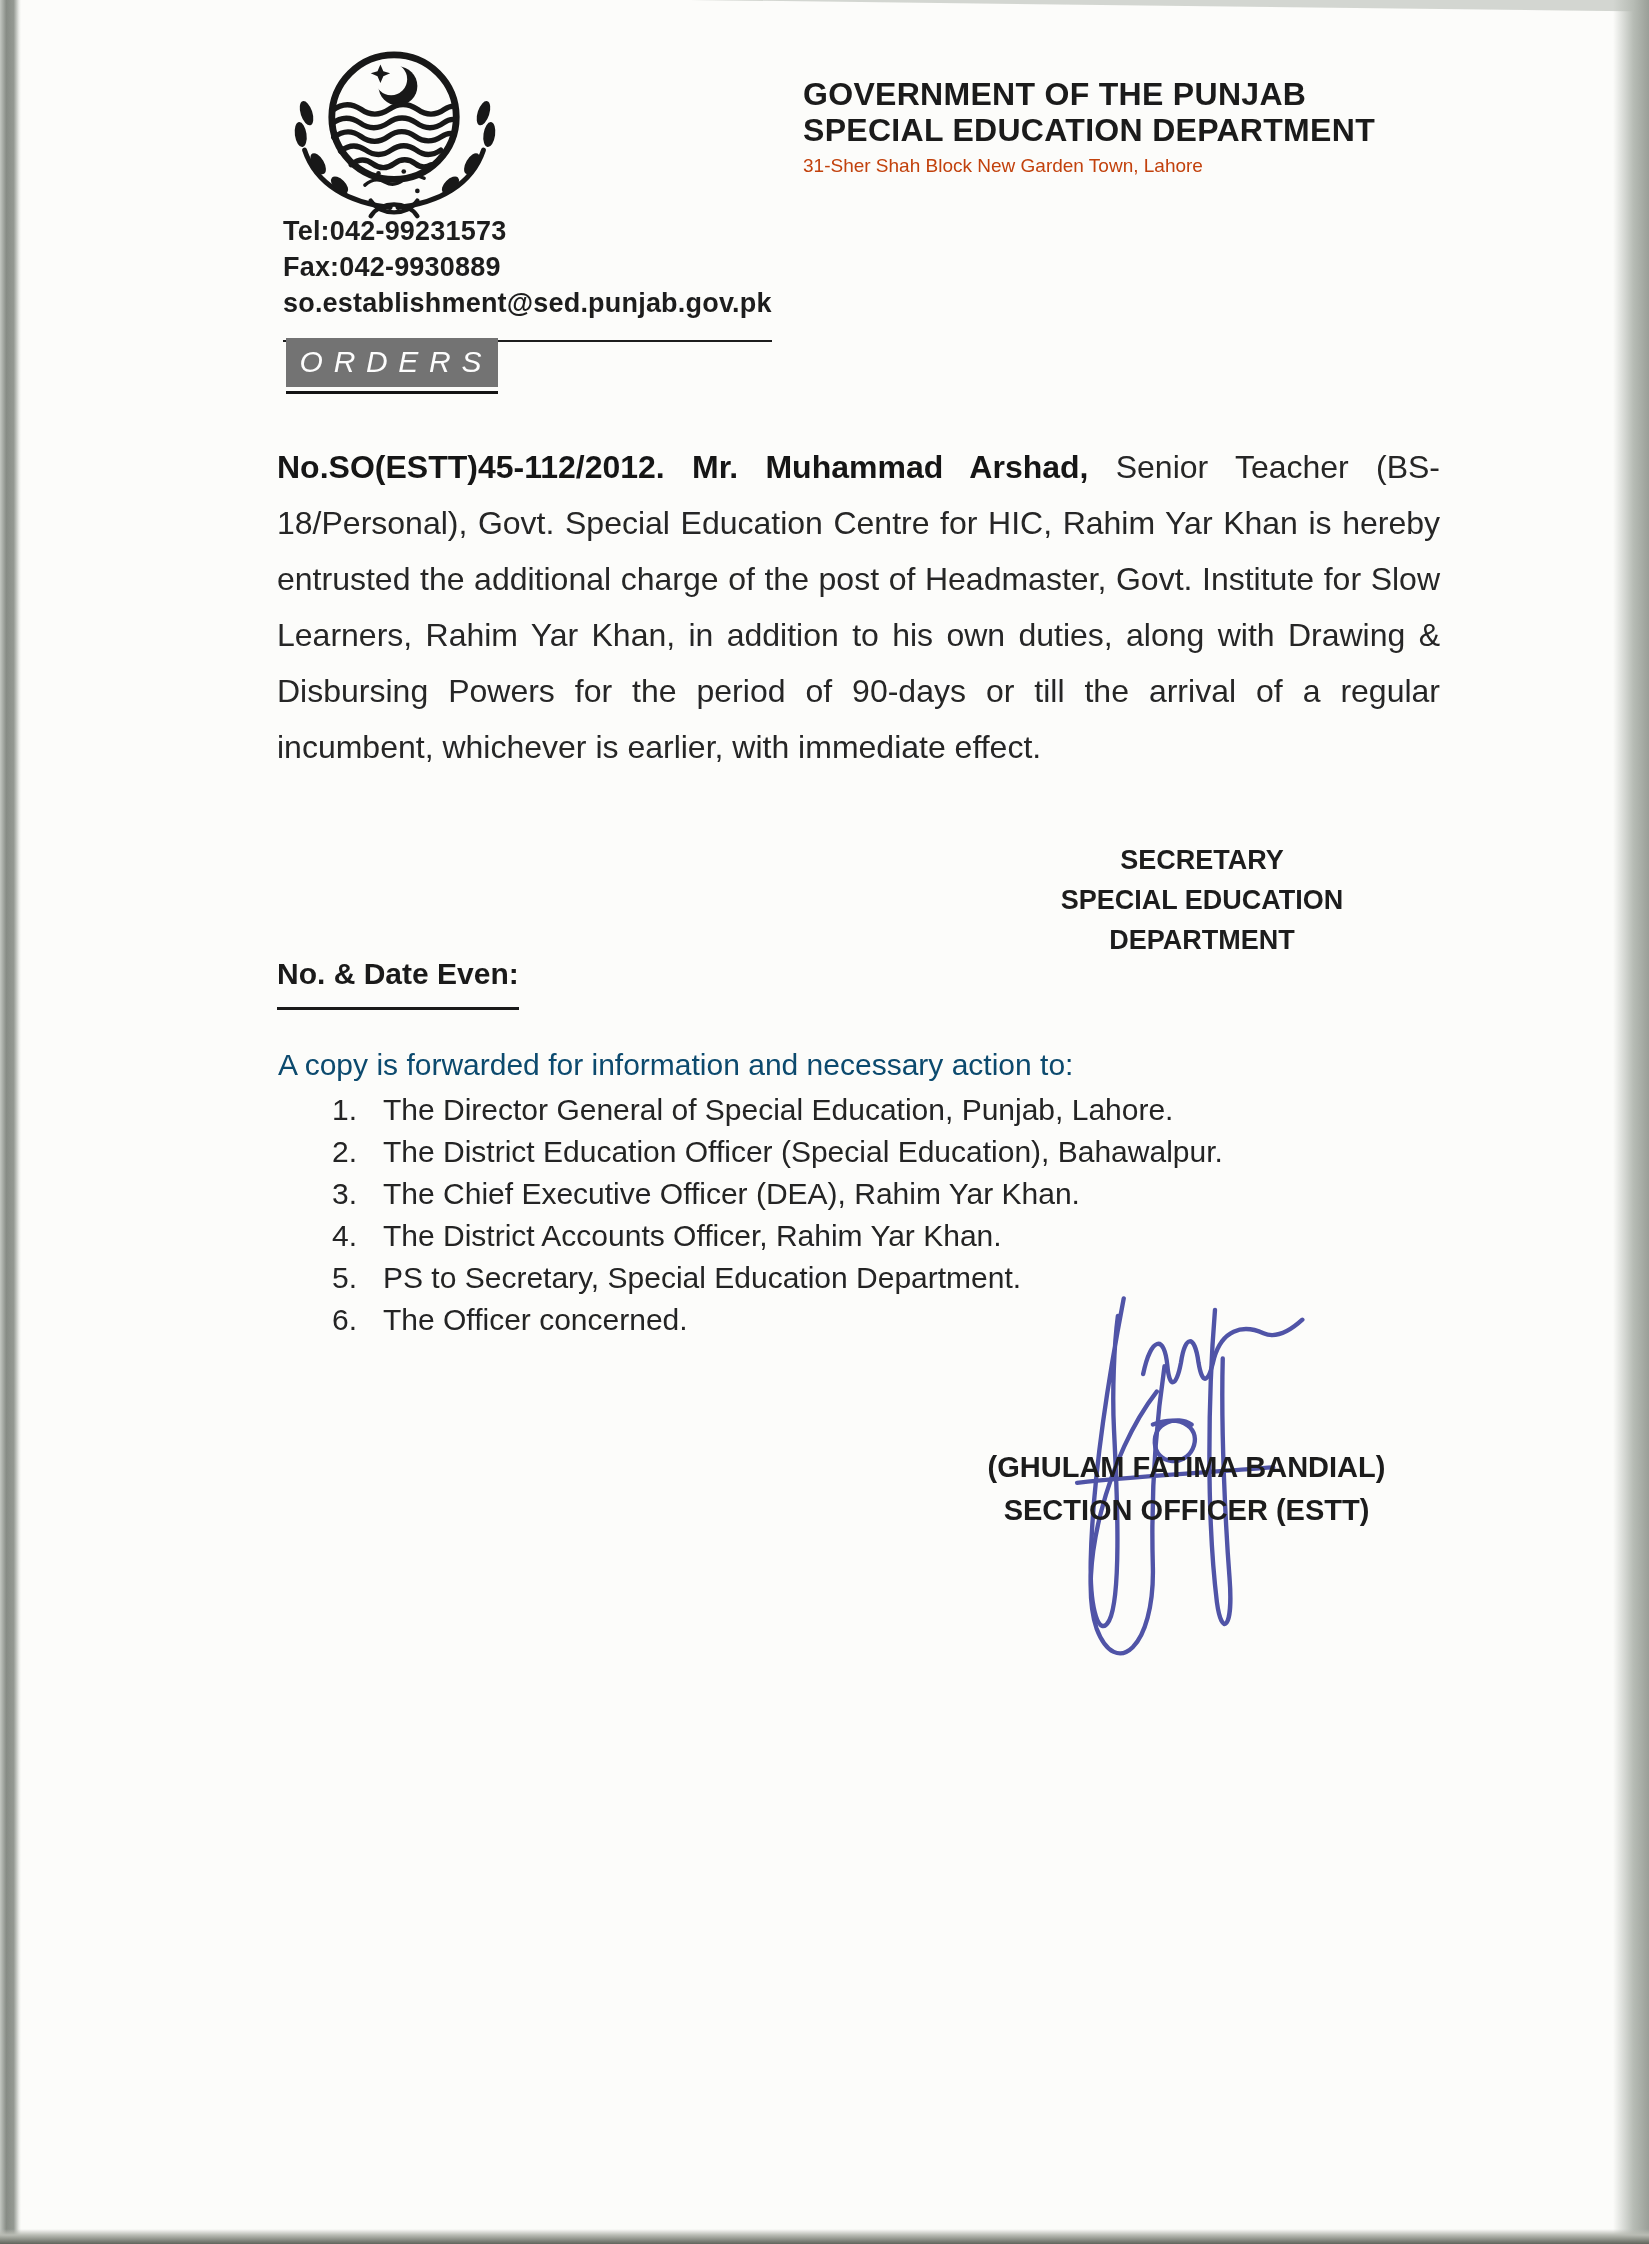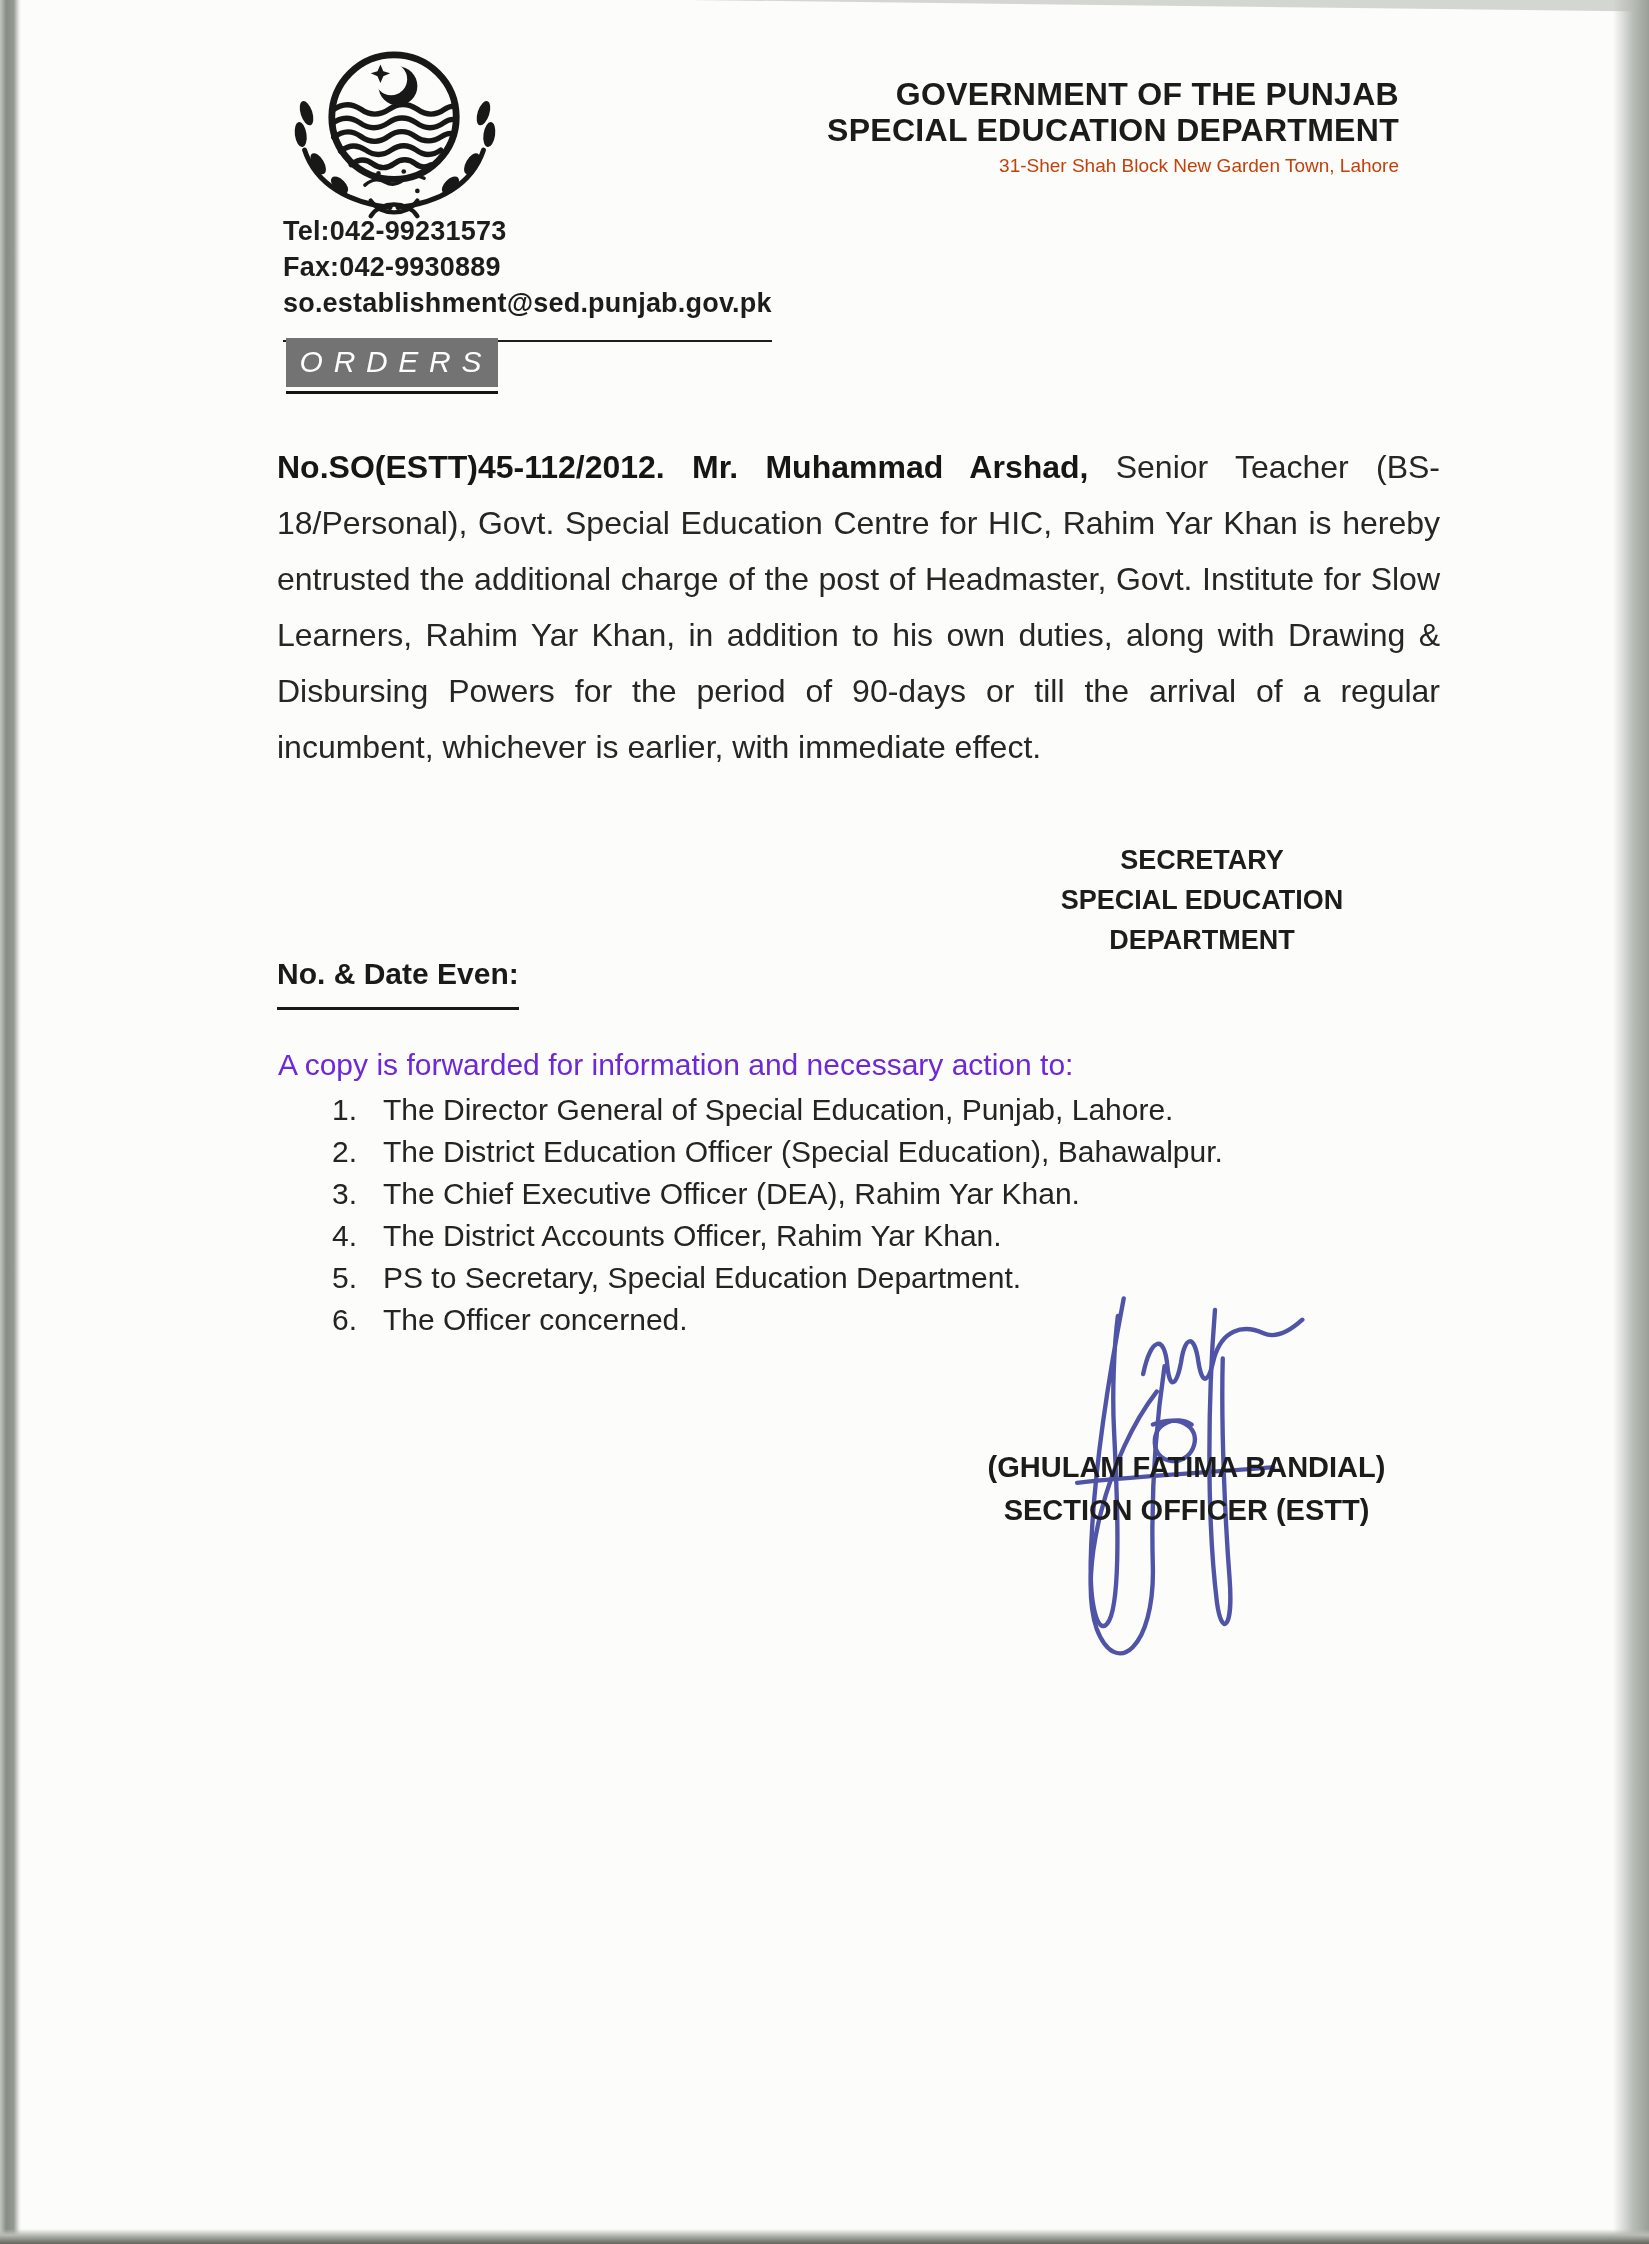--- a/index.html
+++ b/index.html
@@ -16,21 +16,21 @@
   .edge-bottom{position:absolute;left:0;bottom:0;width:100%;height:15.5px;
     background:linear-gradient(180deg,rgba(252,252,250,0) 0%,#b9bcb4 40%,#61655c 100%);}
   .edge-top-right{position:absolute;top:0;left:670px;width:980px;height:11.6px;
     background:#cbcfc9;clip-path:polygon(0 0,100% 0,100% 100%,2% 0);opacity:.85;}
 
   
   .logo{position:absolute;left:289px;top:49px;width:212px;height:175px;}
   .contact{position:absolute;left:283px;top:213px;font-size:27px;font-weight:bold;
     line-height:36px;color:#1d1d1d;letter-spacing:0.2px;}
   .contact .email{display:inline-block;border-bottom:2.9px solid #1d1d1d;padding-bottom:19px;}
-  .org-block{position:absolute;left:803px;top:76px;width:596px;text-align:right;color:#1b1b1b;}
+  .org-block{position:absolute;left:803px;top:76px;width:596px;text-align:left;color:#1b1b1b;}
   .org-line{font-size:32px;font-weight:bold;line-height:36px;letter-spacing:0.3px;}
   .org-address{font-size:19px;line-height:35px;color:#c2410c;}
   .date-line{position:absolute;left:803px;top:204px;width:596px;text-align:center;
     font-size:30px;color:#242424;}
   .date-line sup{font-size:19.4px;vertical-align:super;}
 
   
   .orders-wrap{position:absolute;left:286px;top:338px;display:inline-block;
     border-bottom:3.9px solid #141414;padding-bottom:3.9px;}
   .orders-box{background:#737373;color:#fdfdfd;font-size:30px;font-weight:normal;
@@ -41,21 +41,21 @@
     font-size:32px;line-height:56px;color:#262626;text-align:justify;}
   .order-body b{color:#161616;}
 
   
   .secretary{position:absolute;left:1042px;top:840px;width:320px;text-align:center;
     font-size:27px;font-weight:bold;line-height:40px;color:#1d1d1d;}
 
   .ref-label{position:absolute;left:277px;top:957px;font-size:30px;font-weight:bold;
     color:#1a1a1a;border-bottom:3.9px solid #1a1a1a;padding-bottom:16px;}
 
-  .copy-intro{position:absolute;left:278px;top:1048px;font-size:30px;color:#6d28d9;}
+  .copy-intro{position:absolute;left:278px;top:1048px;font-size:30px;color:#0c4a6e;}
 
   .dist-list{position:absolute;left:332px;top:1093px;font-size:30px;color:#242424;}
   .dist-row{display:flex;height:42px;align-items:flex-start;}
   .dist-row .num{width:51px;flex:0 0 51px;}
 
   
   .sig-svg{position:absolute;left:1009px;top:1277px;width:311px;height:398px;}
   .sig-text{position:absolute;left:978px;top:1446px;width:417px;text-align:center;
     font-size:29px;font-weight:bold;line-height:43px;color:#1c1c1c;}
 

